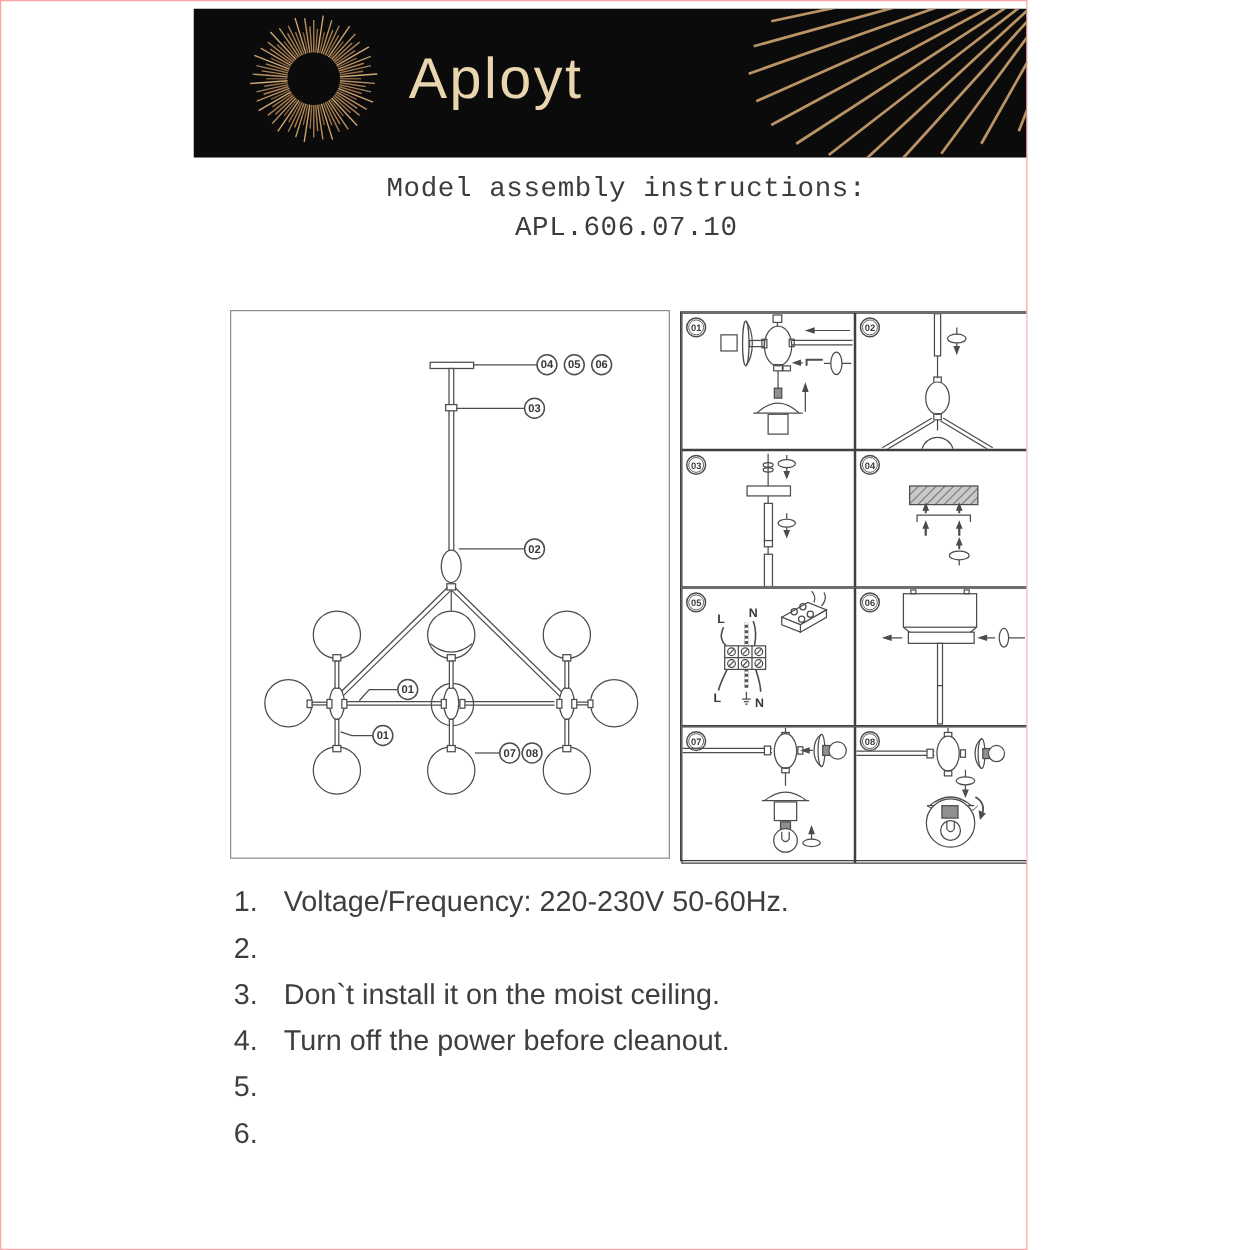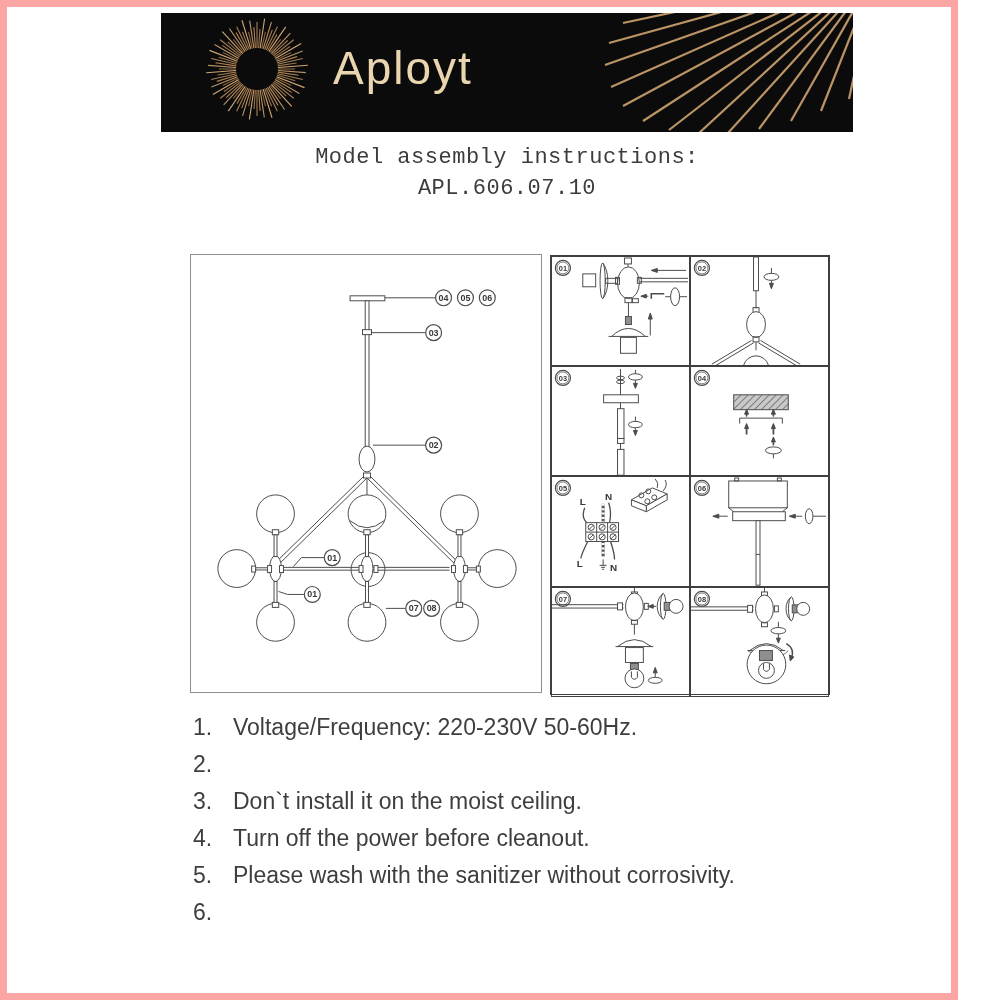--- a/index.html
+++ b/index.html
@@ -1,17 +1,17 @@
 <!DOCTYPE html>
 <html><head>
 <meta charset="utf-8">
 <style>
   html,body{margin:0;padding:0;background:#ffffff;}
-  .page{position:relative;width:958px;height:1000px;background:#ffffff;overflow:hidden;
-        font-family:"Liberation Sans",sans-serif;box-sizing:border-box;border:7px solid #fca5a5;}
+  .page{position:relative;width:822px;height:1000px;background:#ffffff;overflow:hidden;
+        font-family:"Liberation Sans",sans-serif;box-sizing:border-box;border:1px solid #fca5a5;}
 
   
   .banner{position:absolute;left:154px;top:6px;width:692px;height:119px;background:#0b0b0b;overflow:hidden;}
   .brand-name{position:absolute;left:172px;top:28px;font-size:46px;font-weight:400;color:#e9d5ae;
               letter-spacing:2px;font-family:"Liberation Sans",sans-serif;}
   .banner svg{position:absolute;}
 
   
   .title-block{position:absolute;left:0;top:138px;width:1000px;text-align:center;color:#3c3c3c;font-family:Liberation Mono, monospace;}
   .title-line1{font-size:22px;letter-spacing:.5px;}
@@ -539,20 +539,19 @@
     <div class="inst-row">
       <span class="inst-num">3.</span>
       <span class="inst-text">Don`t install it on the moist ceiling.</span>
     </div>
     <div class="inst-row">
       <span class="inst-num">4.</span>
       <span class="inst-text">Turn off the power before cleanout.</span>
     </div>
     <div class="inst-row">
       <span class="inst-num">5.</span>
-      <span class="inst-text">Please wash with the sanitizer without corrosivity.</span>
     </div>
     <div class="inst-row">
       <span class="inst-num">6.</span>
     </div>
   </div>
 
 </div>
 
 </body></html>

